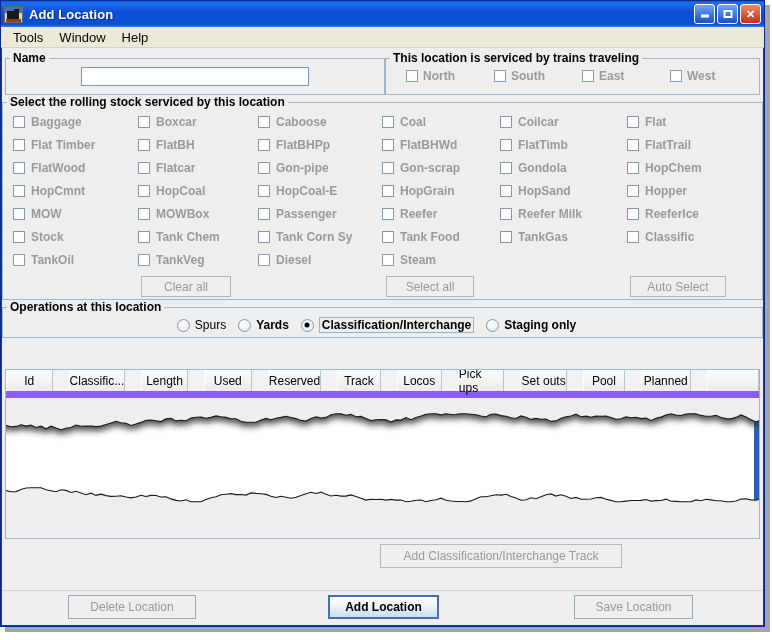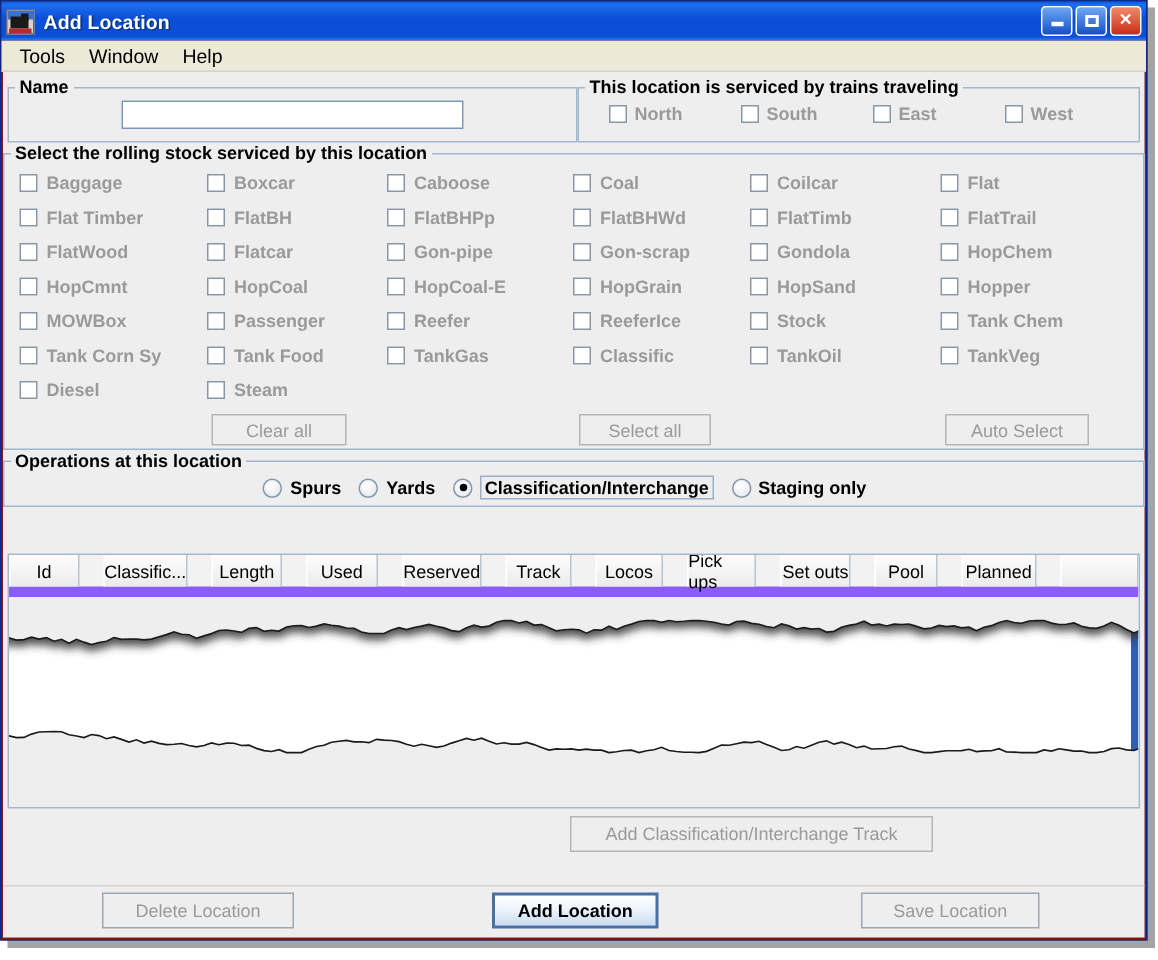--- a/index.html
+++ b/index.html
@@ -258,29 +258,37 @@
           <div class="rscell">
             <span class="cb"></span>
             <span class="lbl dis">HopSand</span>
           </div>
           <div class="rscell">
             <span class="cb"></span>
             <span class="lbl dis">Hopper</span>
           </div>
           <div class="rscell">
             <span class="cb"></span>
+            <span class="lbl dis">MOW</span>
+          </div>
+          <div class="rscell">
+            <span class="cb"></span>
             <span class="lbl dis">MOWBox</span>
           </div>
           <div class="rscell">
             <span class="cb"></span>
             <span class="lbl dis">Passenger</span>
           </div>
           <div class="rscell">
             <span class="cb"></span>
             <span class="lbl dis">Reefer</span>
+          </div>
+          <div class="rscell">
+            <span class="cb"></span>
+            <span class="lbl dis">Reefer Milk</span>
           </div>
           <div class="rscell">
             <span class="cb"></span>
             <span class="lbl dis">ReeferIce</span>
           </div>
           <div class="rscell">
             <span class="cb"></span>
             <span class="lbl dis">Stock</span>
           </div>
           <div class="rscell">
@@ -326,21 +334,21 @@
         <div class="btn dis" style="position:absolute;left:383px;width:88px;">Select all</div>
         <div class="btn dis" style="position:absolute;left:627px;width:96px;">Auto Select</div>
       </div>
     </fieldset>
 
     <fieldset class="grp opgrp">
       <legend>Operations at this location</legend>
       <div class="opinner">
         <div class="opcell">
           <span class="rb"></span>
-          <span class="lbl" style="font-weight:bold;">Spurs</span>
+          <span class="lbl" style="font-weight:normal;">Spurs</span>
         </div>
         <div class="opcell">
           <span class="rb"></span>
           <span class="lbl" style="font-weight:bold;">Yards</span>
         </div>
         <div class="opcell">
           <span class="rb sel"></span>
           <span class="lbl focusbox" style="font-weight:bold;">Classification/Interchange</span>
         </div>
         <div class="opcell">

